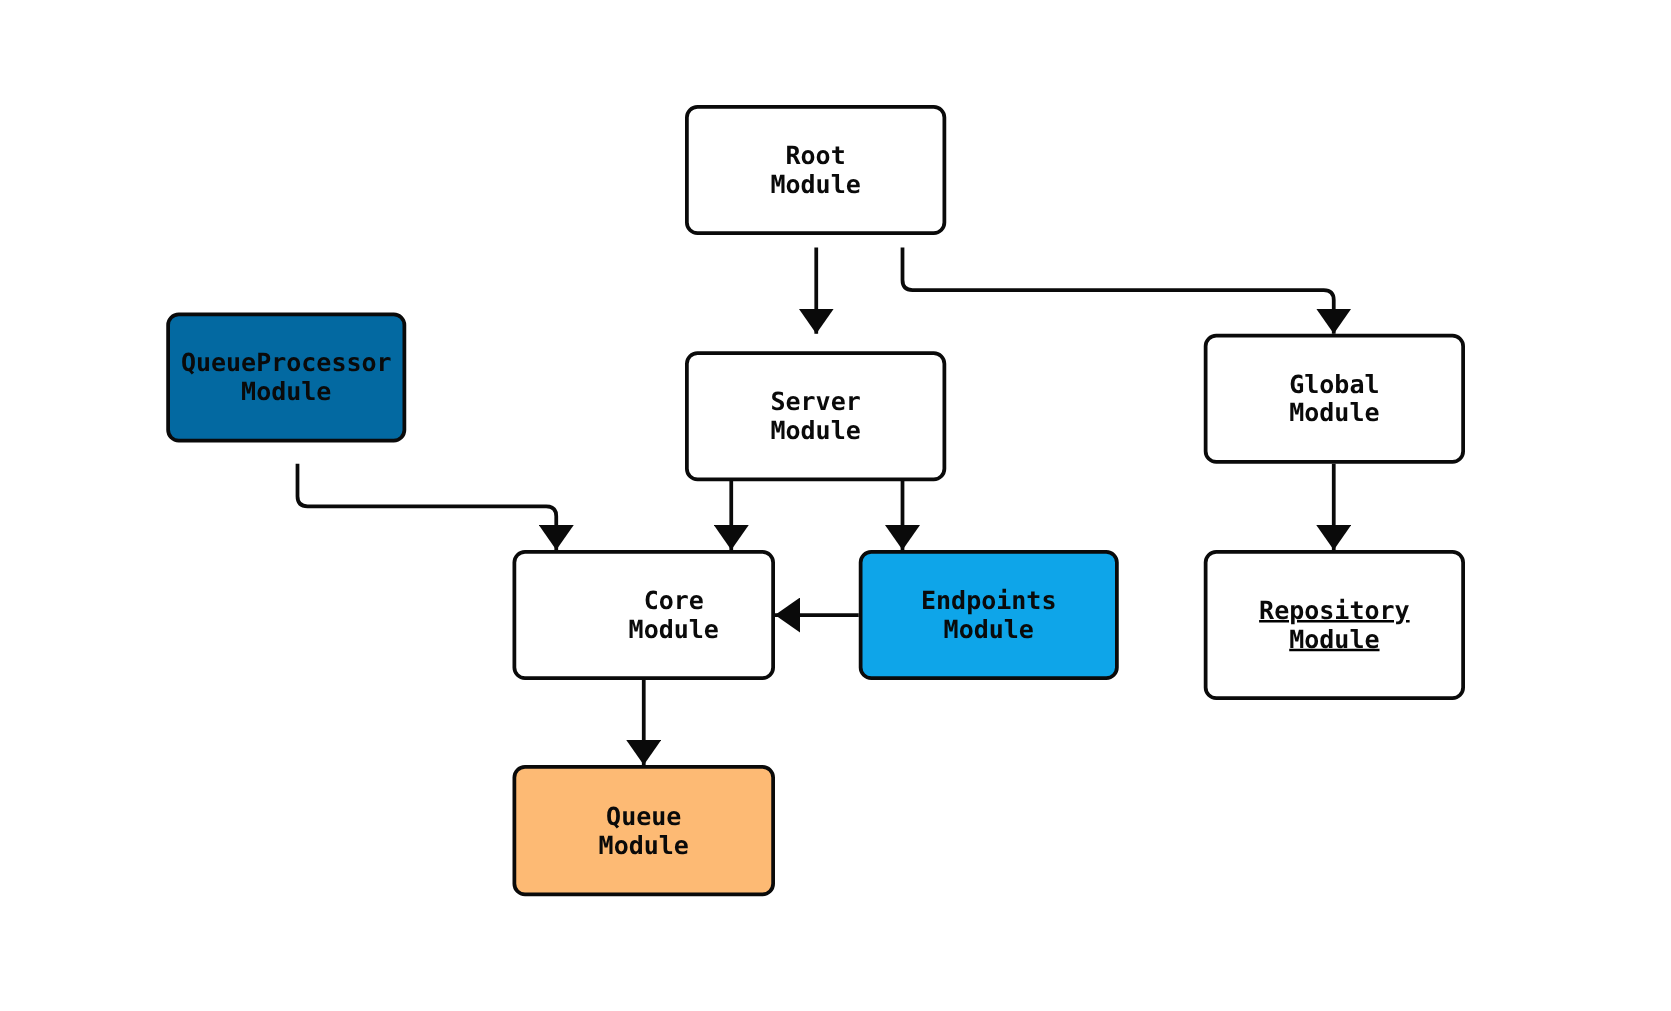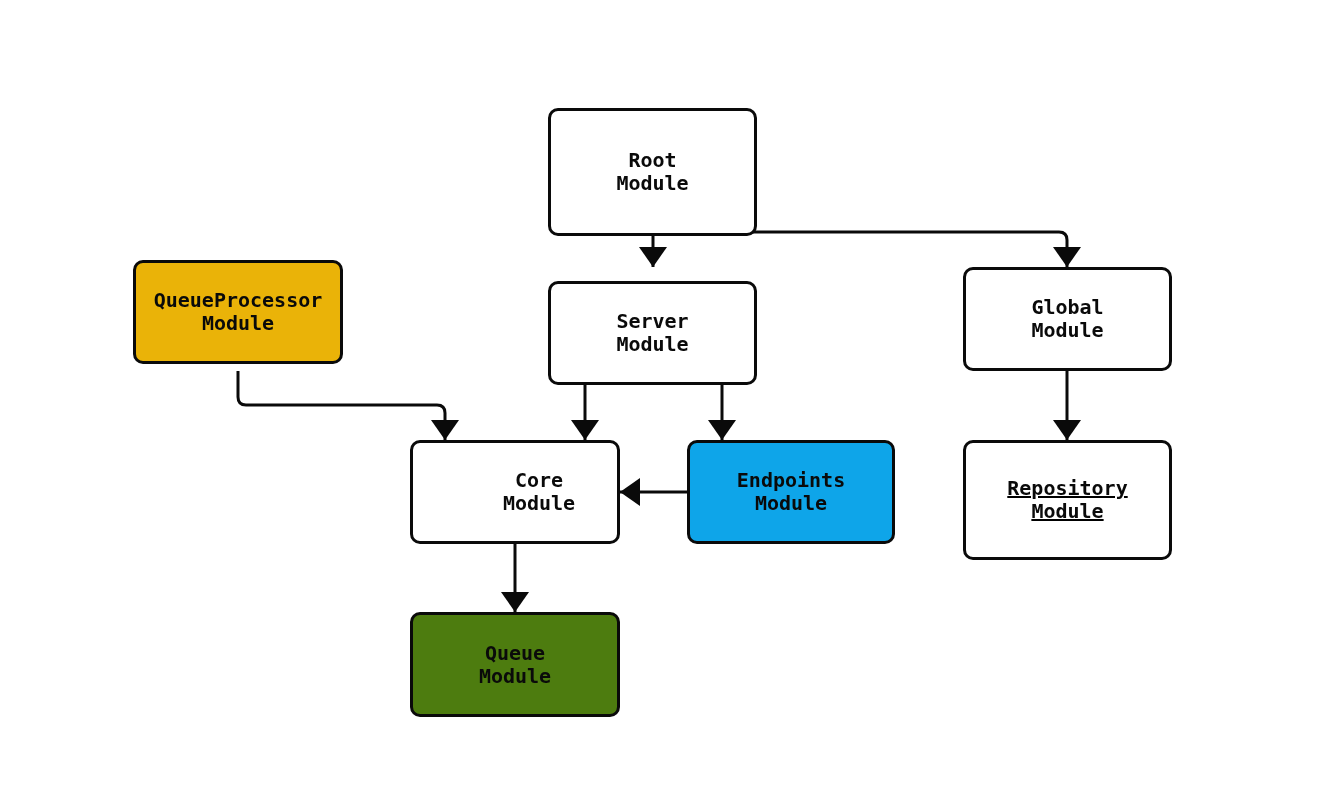--- a/index.html
+++ b/index.html
@@ -58,26 +58,26 @@
         <path d="M 722 198 L 722 224 Q 722 232 730 232 L 1059 232 Q 1067 232 1067 240 L 1067 267" fill="none" stroke="#0a0a0a" stroke-width="3" marker-end="url(#arrowhead)"></path>
         <path d="M 238 371 L 238 397 Q 238 405 246 405 L 437 405 Q 445 405 445 413 L 445 440" fill="none" stroke="#0a0a0a" stroke-width="3" marker-end="url(#arrowhead)"></path>
         <path d="M 585 371 L 585 440" fill="none" stroke="#0a0a0a" stroke-width="3" marker-end="url(#arrowhead)"></path>
         <path d="M 722 371 L 722 440" fill="none" stroke="#0a0a0a" stroke-width="3" marker-end="url(#arrowhead)"></path>
         <path d="M 687 492 L 620 492" fill="none" stroke="#0a0a0a" stroke-width="3" marker-end="url(#arrowhead)"></path>
         <path d="M 1067 371 L 1067 440" fill="none" stroke="#0a0a0a" stroke-width="3" marker-end="url(#arrowhead)"></path>
         <path d="M 515 544 L 515 612" fill="none" stroke="#0a0a0a" stroke-width="3" marker-end="url(#arrowhead)"></path>
       </g>
   </svg>
 
-  <div class="node" style="left: 548px; top: 108px; width: 209px; height: 128px; border-color: rgb(10, 10, 10); background: rgb(255, 255, 255);">
+  <div class="node" style="left: 548px; top: 84px; width: 209px; height: 104px; border-color: rgb(10, 10, 10); background: rgb(255, 255, 255);">
     <div class="label-line">Root</div>
     <div class="label-line">Module</div>
   </div>
 
-  <div class="node" style="left: 133px; top: 260px; width: 210px; height: 104px; border-color: rgb(10, 10, 10); background: #eab308;">
+  <div class="node" style="left: 133px; top: 250px; width: 192px; height: 104px; border-color: rgb(10, 10, 10); background: #0369a1;">
     <div class="label-line">QueueProcessor</div>
     <div class="label-line">Module</div>
   </div>
 
   <div class="node" style="left: 548px; top: 267px; width: 209px; height: 104px; border-color: rgb(10, 10, 10); background: rgb(255, 255, 255); margin-top: 14px;">
     <div class="label-line">Server</div>
     <div class="label-line">Module</div>
   </div>
 
   <div class="node" style="left: 963px; top: 267px; width: 209px; height: 104px; border-color: rgb(10, 10, 10); background: rgb(255, 255, 255);">
@@ -93,18 +93,18 @@
   <div class="node" style="left: 687px; top: 440px; width: 208px; height: 104px; border-color: rgb(10, 10, 10); background: #0ea5e9; align-items: center;">
     <div class="label-line">Endpoints</div>
     <div class="label-line">Module</div>
   </div>
 
   <div class="node" style="left: 963px; top: 440px; width: 209px; height: 120px; border-color: rgb(10, 10, 10); background: rgb(255, 255, 255); text-decoration: underline;">
     <div class="label-line">Repository</div>
     <div class="label-line">Module</div>
   </div>
 
-  <div class="node" style="left: 410px; top: 612px; width: 210px; height: 105px; border-color: rgb(10, 10, 10); background: #4d7c0f;">
+  <div class="node" style="left: 410px; top: 612px; width: 210px; height: 105px; border-color: rgb(10, 10, 10); background: #fdba74;">
     <div class="label-line">Queue</div>
     <div class="label-line">Module</div>
   </div>
 
 </div>
 
 </body></html>

